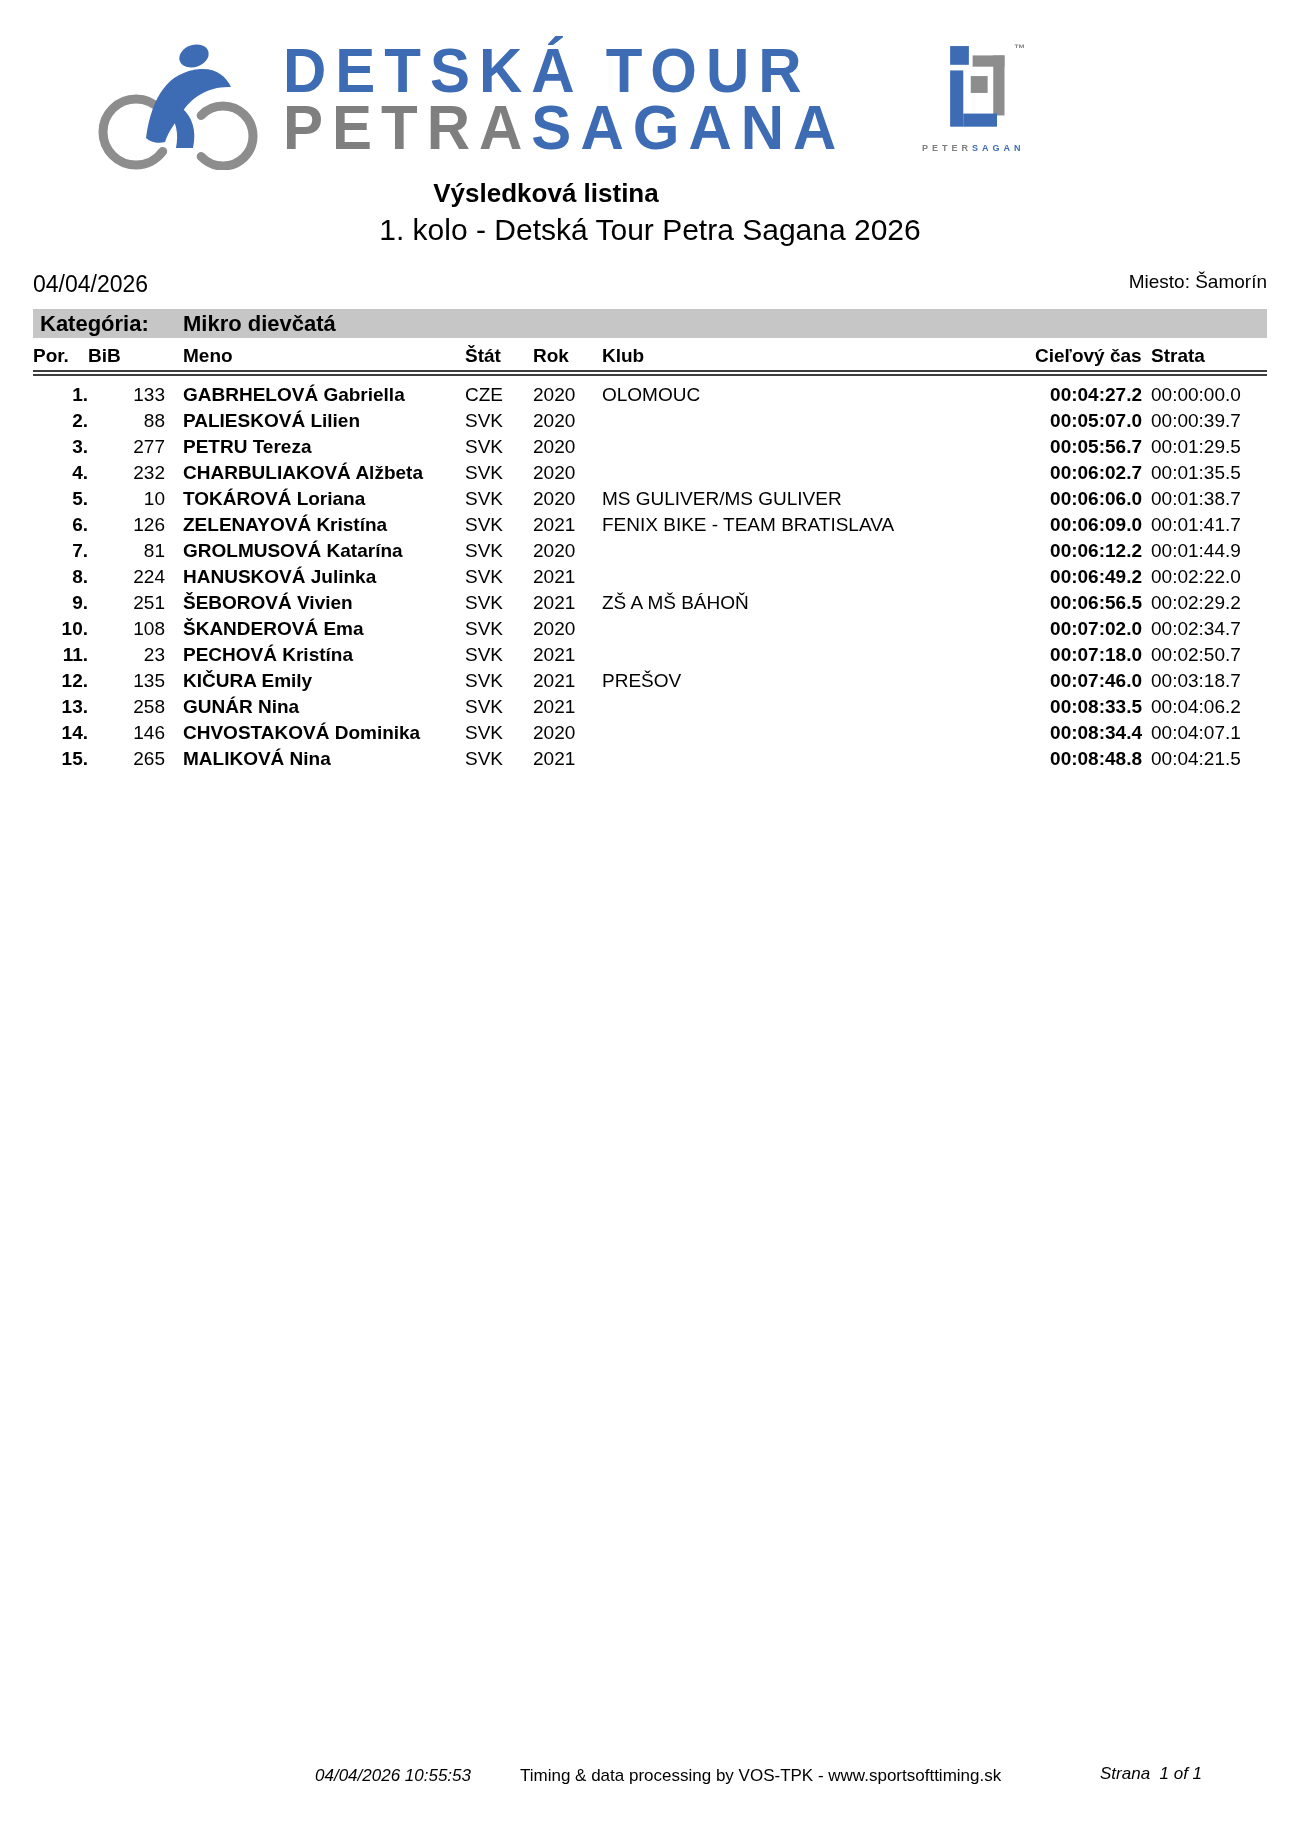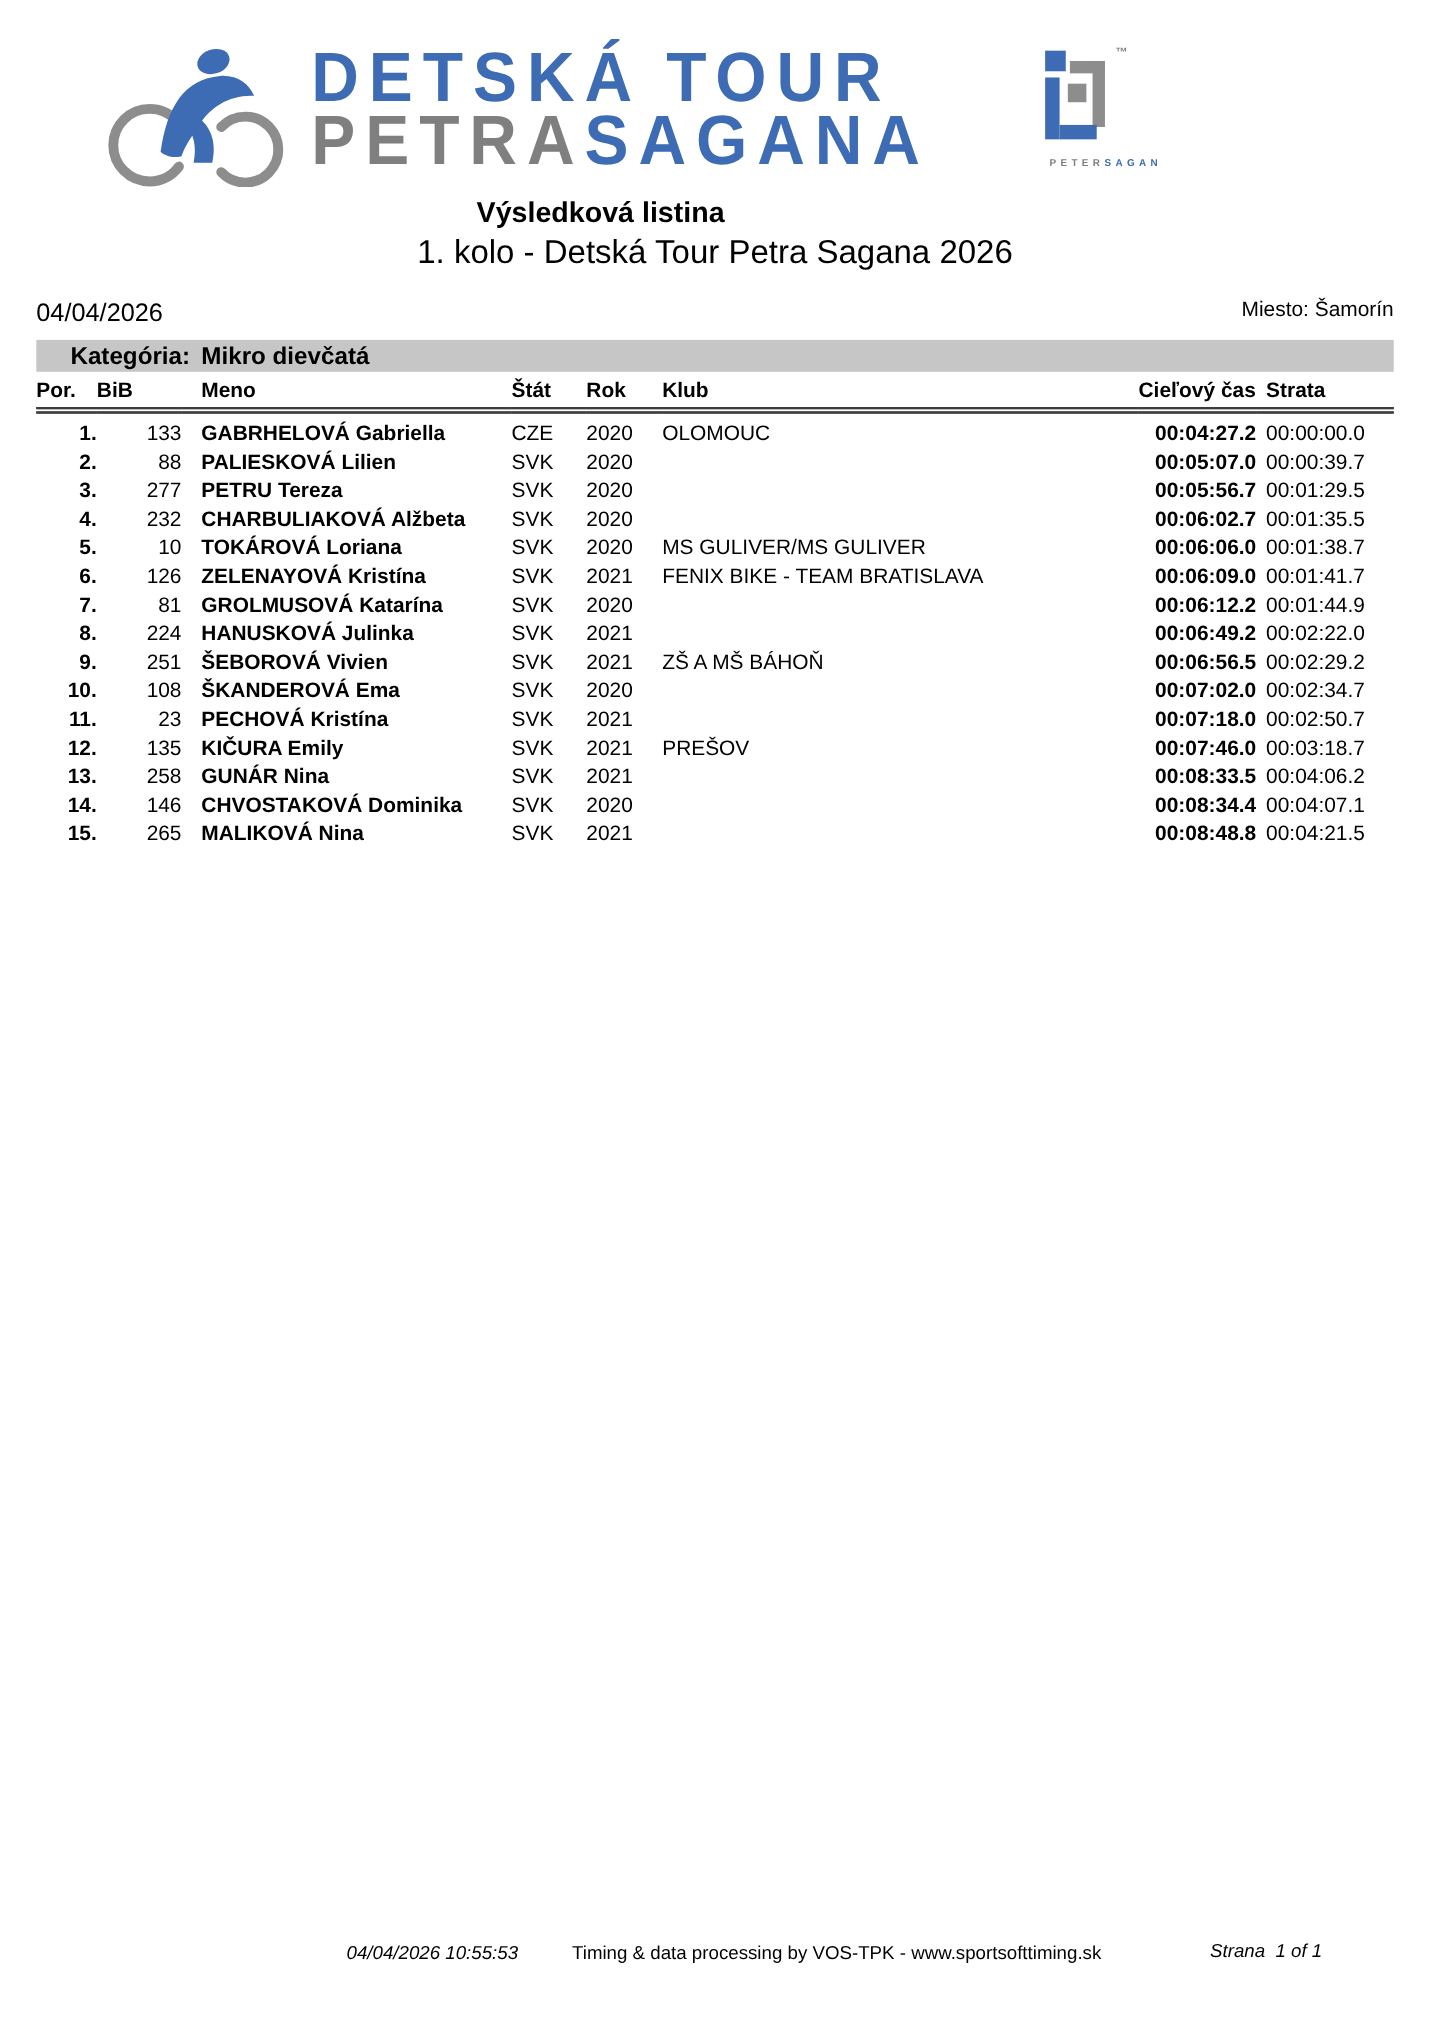--- a/index.html
+++ b/index.html
@@ -22,33 +22,33 @@
   .wm-line {
     font-weight:bold; font-size:60px; line-height:57px; letter-spacing:9px;
     transform:scaleY(1.06); transform-origin:top left; white-space:nowrap;
   }
   .wm-blue { color:var(--blue); }
   .wm-gray { color:var(--gray); }
   .wm-gap { display:inline-block; width:22px; }
   .monogram { position:absolute; left:922px; top:44px; width:100px; }
   .monogram svg { display:block; }
   .tm-mark { position:absolute; left:92px; top:-2px; font-size:11px; color:var(--gray); font-weight:bold; }
-  .mono-caption { margin-top:3px; font-size:9px; font-weight:bold; letter-spacing:4px; white-space:nowrap;margin-left:32px; }
+  .mono-caption { margin-top:3px; font-size:9px; font-weight:bold; letter-spacing:4px; white-space:nowrap; }
   .cap-gray { color:var(--gray); }
   .cap-blue { color:var(--blue); }
 
   
   .doc-title { position:absolute; top:178px; left:0; width:1092px; text-align:center; font-size:26px; font-weight:bold; }
   .doc-subtitle { position:absolute; top:213px; left:0; width:1300px; text-align:center; font-size:30px; font-weight:normal; }
   .doc-date { position:absolute; left:33px; top:271px; font-size:23px; }
   .doc-place { position:absolute; right:33px; top:271px; font-size:19px; text-align:right; }
 
   
   .category-bar { position:absolute; left:33px; top:309px; width:1234px; height:29px; background:var(--bar); }
-  .category-label { position:absolute; left:7px; top:0; font-size:22px; font-weight:bold; line-height:29px;margin-left:24px; }
+  .category-label { position:absolute; left:7px; top:0; font-size:22px; font-weight:bold; line-height:29px; }
   .category-value { position:absolute; left:150px; top:0; font-size:22px; font-weight:bold; line-height:29px; }
 
   
   .results-table { position:absolute; left:33px; top:341px; width:1234px; border-collapse:collapse; table-layout:fixed; }
   .results-table th {
     font-size:19px; font-weight:bold; text-align:left; padding:0 0 3px 0;
     border-bottom:6px double var(--line); vertical-align:bottom; height:26px;
   }
   .results-table td { font-size:19px; height:26px; padding:0; vertical-align:middle; overflow:hidden; white-space:nowrap; }
   .results-table tbody tr:first-child td { padding-top:6px; }

